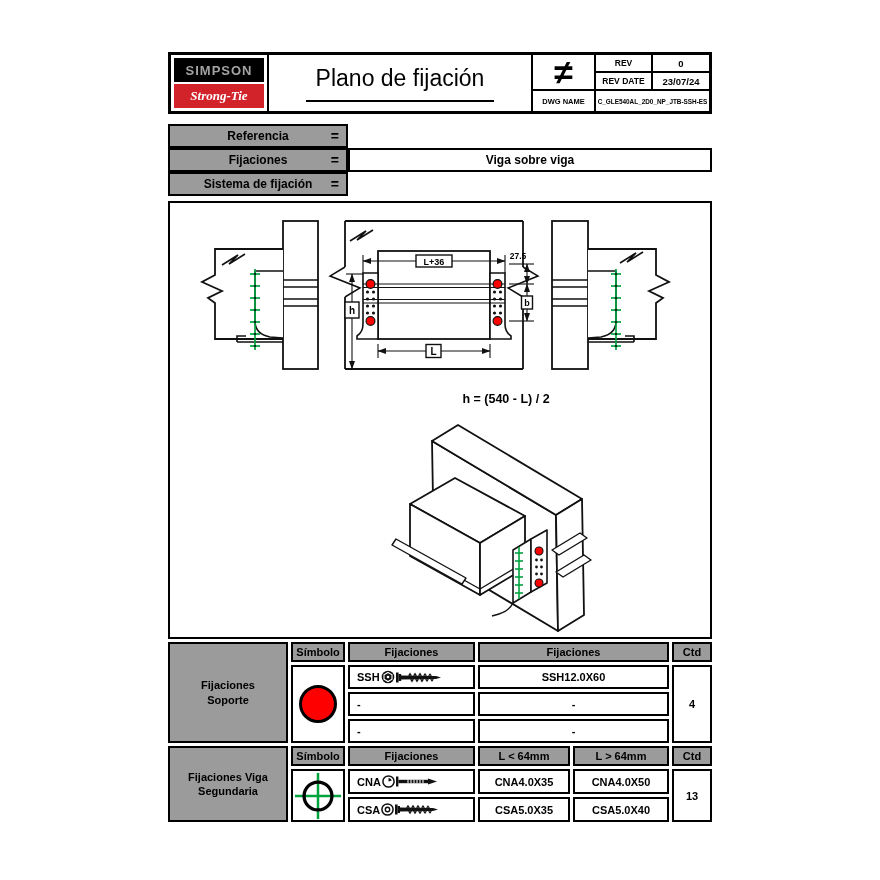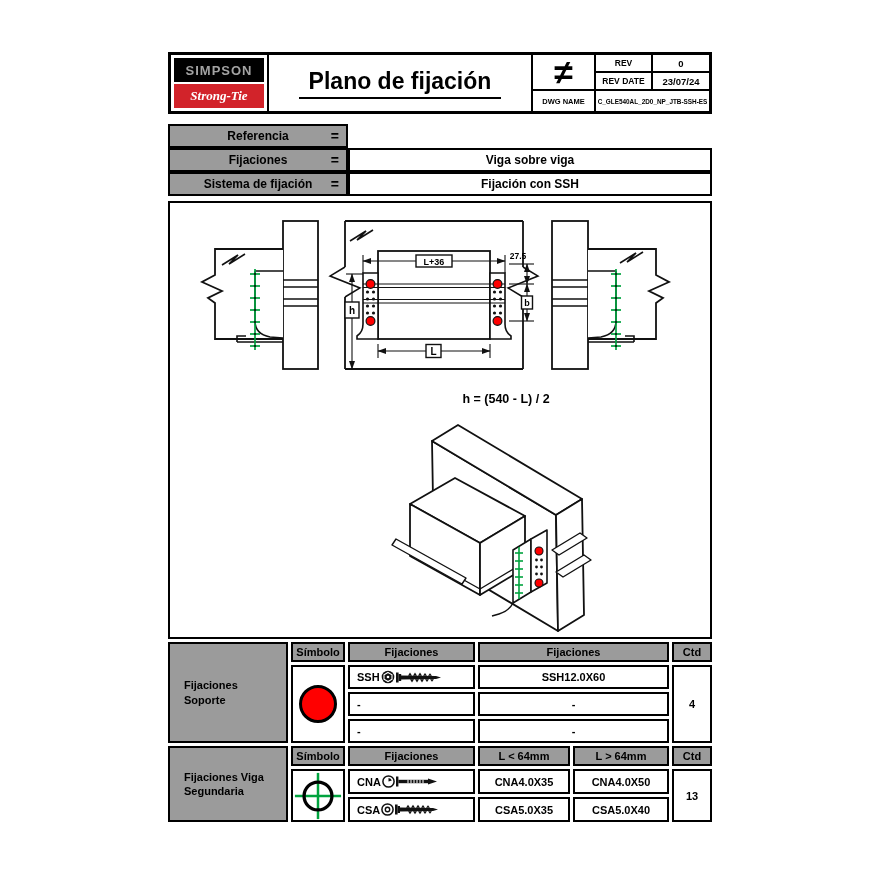--- a/index.html
+++ b/index.html
@@ -5,21 +5,21 @@
   html,body{margin:0;padding:0;}
   body{width:880px;height:880px;background:#fff;font-family:"Liberation Sans",sans-serif;color:#000;position:relative;}
   .doc{position:absolute;left:168px;top:52px;width:544px;}
 
   
   .hdr{border:3px solid #000;height:56px;display:flex;background:#fff;}
   .logo-cell{width:90px;border-right:2px solid #000;padding:3px;display:flex;flex-direction:column;gap:2px;}
   .logo-top{flex:1;background:#000;color:#a3a3a3;font-weight:bold;font-size:13px;letter-spacing:1px;display:flex;align-items:center;justify-content:center;}
   .logo-bottom{flex:1;background:#d2232a;color:#fff;font-weight:bold;font-style:italic;font-family:"Liberation Serif",serif;font-size:13px;display:flex;align-items:center;justify-content:center;}
   .title-cell{flex:1;display:flex;align-items:center;justify-content:center;}
-  .title-cell span{font-size:23px;font-weight:bold;border-bottom:2.5px solid #000;padding:0 10px 2px;}
+  .title-cell span{font-size:23px;font-weight:normal;border-bottom:2.5px solid #000;padding:0 10px 8px;}
   .rev-block{width:176px;border-left:2px solid #000;display:grid;grid-template-columns:63px 57px 1fr;grid-template-rows:1fr 1fr 20px;}
   .rev-block div{display:flex;align-items:center;justify-content:center;font-weight:bold;}
   .sym-cell{grid-column:1;grid-row:1/3;border-right:2px solid #000;border-bottom:2px solid #000;font-size:34px;line-height:1;}
   .rl{border-right:2px solid #000;border-bottom:2px solid #000;font-size:8.5px;}
   .rv{border-bottom:2px solid #000;font-size:9.5px;}
   .dwg-l{grid-column:1;font-size:7.5px;border-right:2px solid #000;}
   .dwg-v{grid-column:2/4;font-size:6.4px;white-space:nowrap;}
 
   
   .ref{margin-top:10px;display:flex;flex-direction:column;}
@@ -34,21 +34,21 @@
   .draw{margin-top:5px;border:2.5px solid #000;height:434px;background:#fff;}
   .draw svg{display:block;}
   .dimtxt{font-family:"Liberation Sans",sans-serif;font-weight:bold;}
 
   
   .btable{display:grid;gap:3px;margin-top:3px;}
   .btable .c{border:2px solid #000;background:#fff;display:flex;align-items:center;justify-content:center;font-weight:bold;font-size:11px;}
   .btable .gray{background:#9b9b9b;}
   .t1{grid-template-columns:120px 54px 127px 1fr 40px;grid-template-rows:20px 24px 24px 24px;}
   .t2{grid-template-columns:120px 54px 127px 92px 1fr 40px;grid-template-rows:20px 25px 25px;}
-  .biglabel{grid-column:1;grid-row:1/-1;font-size:12px;line-height:1.3;padding:16px 14px;}
+  .biglabel{grid-column:1;grid-row:1/-1;font-size:12px;text-align:center;line-height:1.3;padding:16px 14px;}
   .span-rows{grid-row:2/-1;}
   .desc{justify-content:flex-start !important;padding-left:7px;gap:1px;}
   .qty{font-size:12px;}
   .red-dot{width:32px;height:32px;border-radius:50%;background:#ff0000;border:3px solid #000;}
 </style>
 </head>
 <body>
 
 <div class="doc">
 
@@ -84,23 +84,20 @@
         <span class="eq">=</span>
       </div>
       <div class="ref-vals">
         <div class="vcell">Viga sobre viga</div>
       </div>
     </div>
     <div class="ref-row">
       <div class="ref-label">
         <span>Sistema de fijación</span>
         <span class="eq">=</span>
-      </div>
-      <div class="ref-vals">
-        <div class="vcell">Fijación con SSH</div>
       </div>
     </div>
   </div>
 
   <div class="draw">
     <svg width="539" height="434" viewBox="0 0 539 434">
       <defs>
         <marker id="arr" markerWidth="9" markerHeight="8" refX="8" refY="3" orient="auto-start-reverse" markerUnits="userSpaceOnUse">
           <path d="M0,0 L8.5,3 L0,6 Z" fill="#111"></path>
         </marker>

